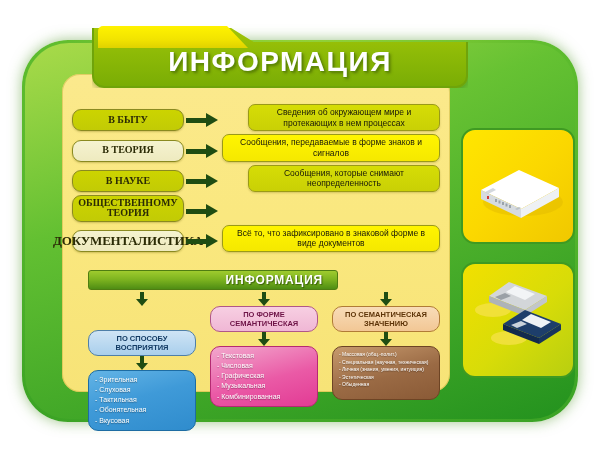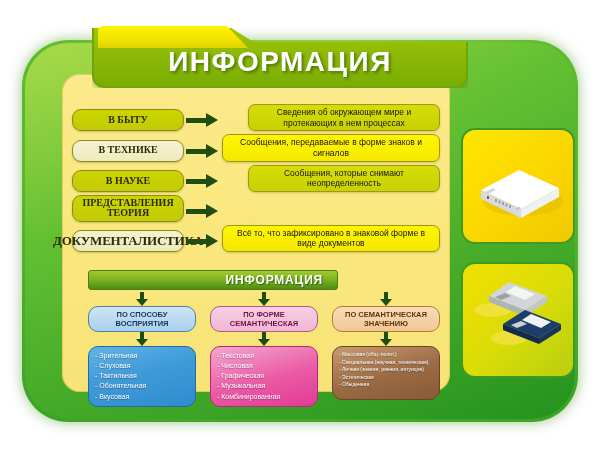--- a/index.html
+++ b/index.html
@@ -139,21 +139,21 @@
     border-top:7px solid #1f4d12;
   }
 
   .cat-head{
     min-height:24px;border-radius:10px;
     display:flex;align-items:center;justify-content:center;text-align:center;
     font-size:7.5px;font-weight:bold;color:#173a5e;
     padding:3px;box-sizing:border-box;line-height:1.2;
     border:1px solid #777;
   }
-  .cat-head.blue{background:linear-gradient(180deg,#cfe4f5 0%,#a9cfec 100%);border-color:#4f7fa8;color:#123a63;}
+  .cat-head.blue{background:linear-gradient(180deg,#cfe4f5 0%,#a9cfec 100%);border-color:#4f7fa8;color:#123a63;margin-top:24px;}
   .cat-head.pink{background:linear-gradient(180deg,#f7cfe2 0%,#f0b7d5 100%);border-color:#b05788;color:#6e1347;}
   .cat-head.orange{background:linear-gradient(180deg,#f8dcb8 0%,#f2c795 100%);border-color:#b07b36;color:#5e3408;}
 
   .cat-list{
     min-height:54px;border-radius:10px;
     padding:4px 6px;box-sizing:border-box;
     border:1px solid #666;
   }
   .cat-list.blue{background:linear-gradient(165deg,#63b4e6 0%,#3f9ad8 45%,#2f8ccd 100%);border-color:#1d6ca3;}
   .cat-list.pink{background:linear-gradient(165deg,#f2a8cd 0%,#ea5aa6 55%,#e23b94 100%);border-color:#b52a72;}
@@ -199,34 +199,34 @@
 
   <div class="rows">
 
     <div class="row">
       <div class="lbl olive">В БЫТУ</div>
       <div class="arrow"></div>
       <div class="desc olive">Сведения об окружающем мире и протекающих в нем процессах</div>
     </div>
 
     <div class="row">
-      <div class="lbl cream">В ТЕХНИКЕ</div>
+      <div class="lbl cream">В ТЕОРИЯ</div>
       <div class="arrow"></div>
       <div class="desc bright">Сообщения, передаваемые в форме знаков и сигналов</div>
     </div>
 
     <div class="row">
       <div class="lbl olive">В НАУКЕ</div>
       <div class="arrow"></div>
       <div class="desc olive">Сообщения, которые снимают неопределенность</div>
     </div>
 
 
     <div class="row">
-      <div class="lbl olive">ПРЕДСТАВЛЕНИЯ ТЕОРИЯ</div>
+      <div class="lbl olive">ОБЩЕСТВЕННОМУ ТЕОРИЯ</div>
       <div class="arrow"></div>
     </div>
 
     <div class="row">
       <div class="lbl cream small">ДОКУМЕНТАЛИСТИКА</div>
       <div class="arrow"></div>
       <div class="desc bright">Всё то, что зафиксировано в знаковой форме в виде документов</div>
     </div>
 
   </div>

